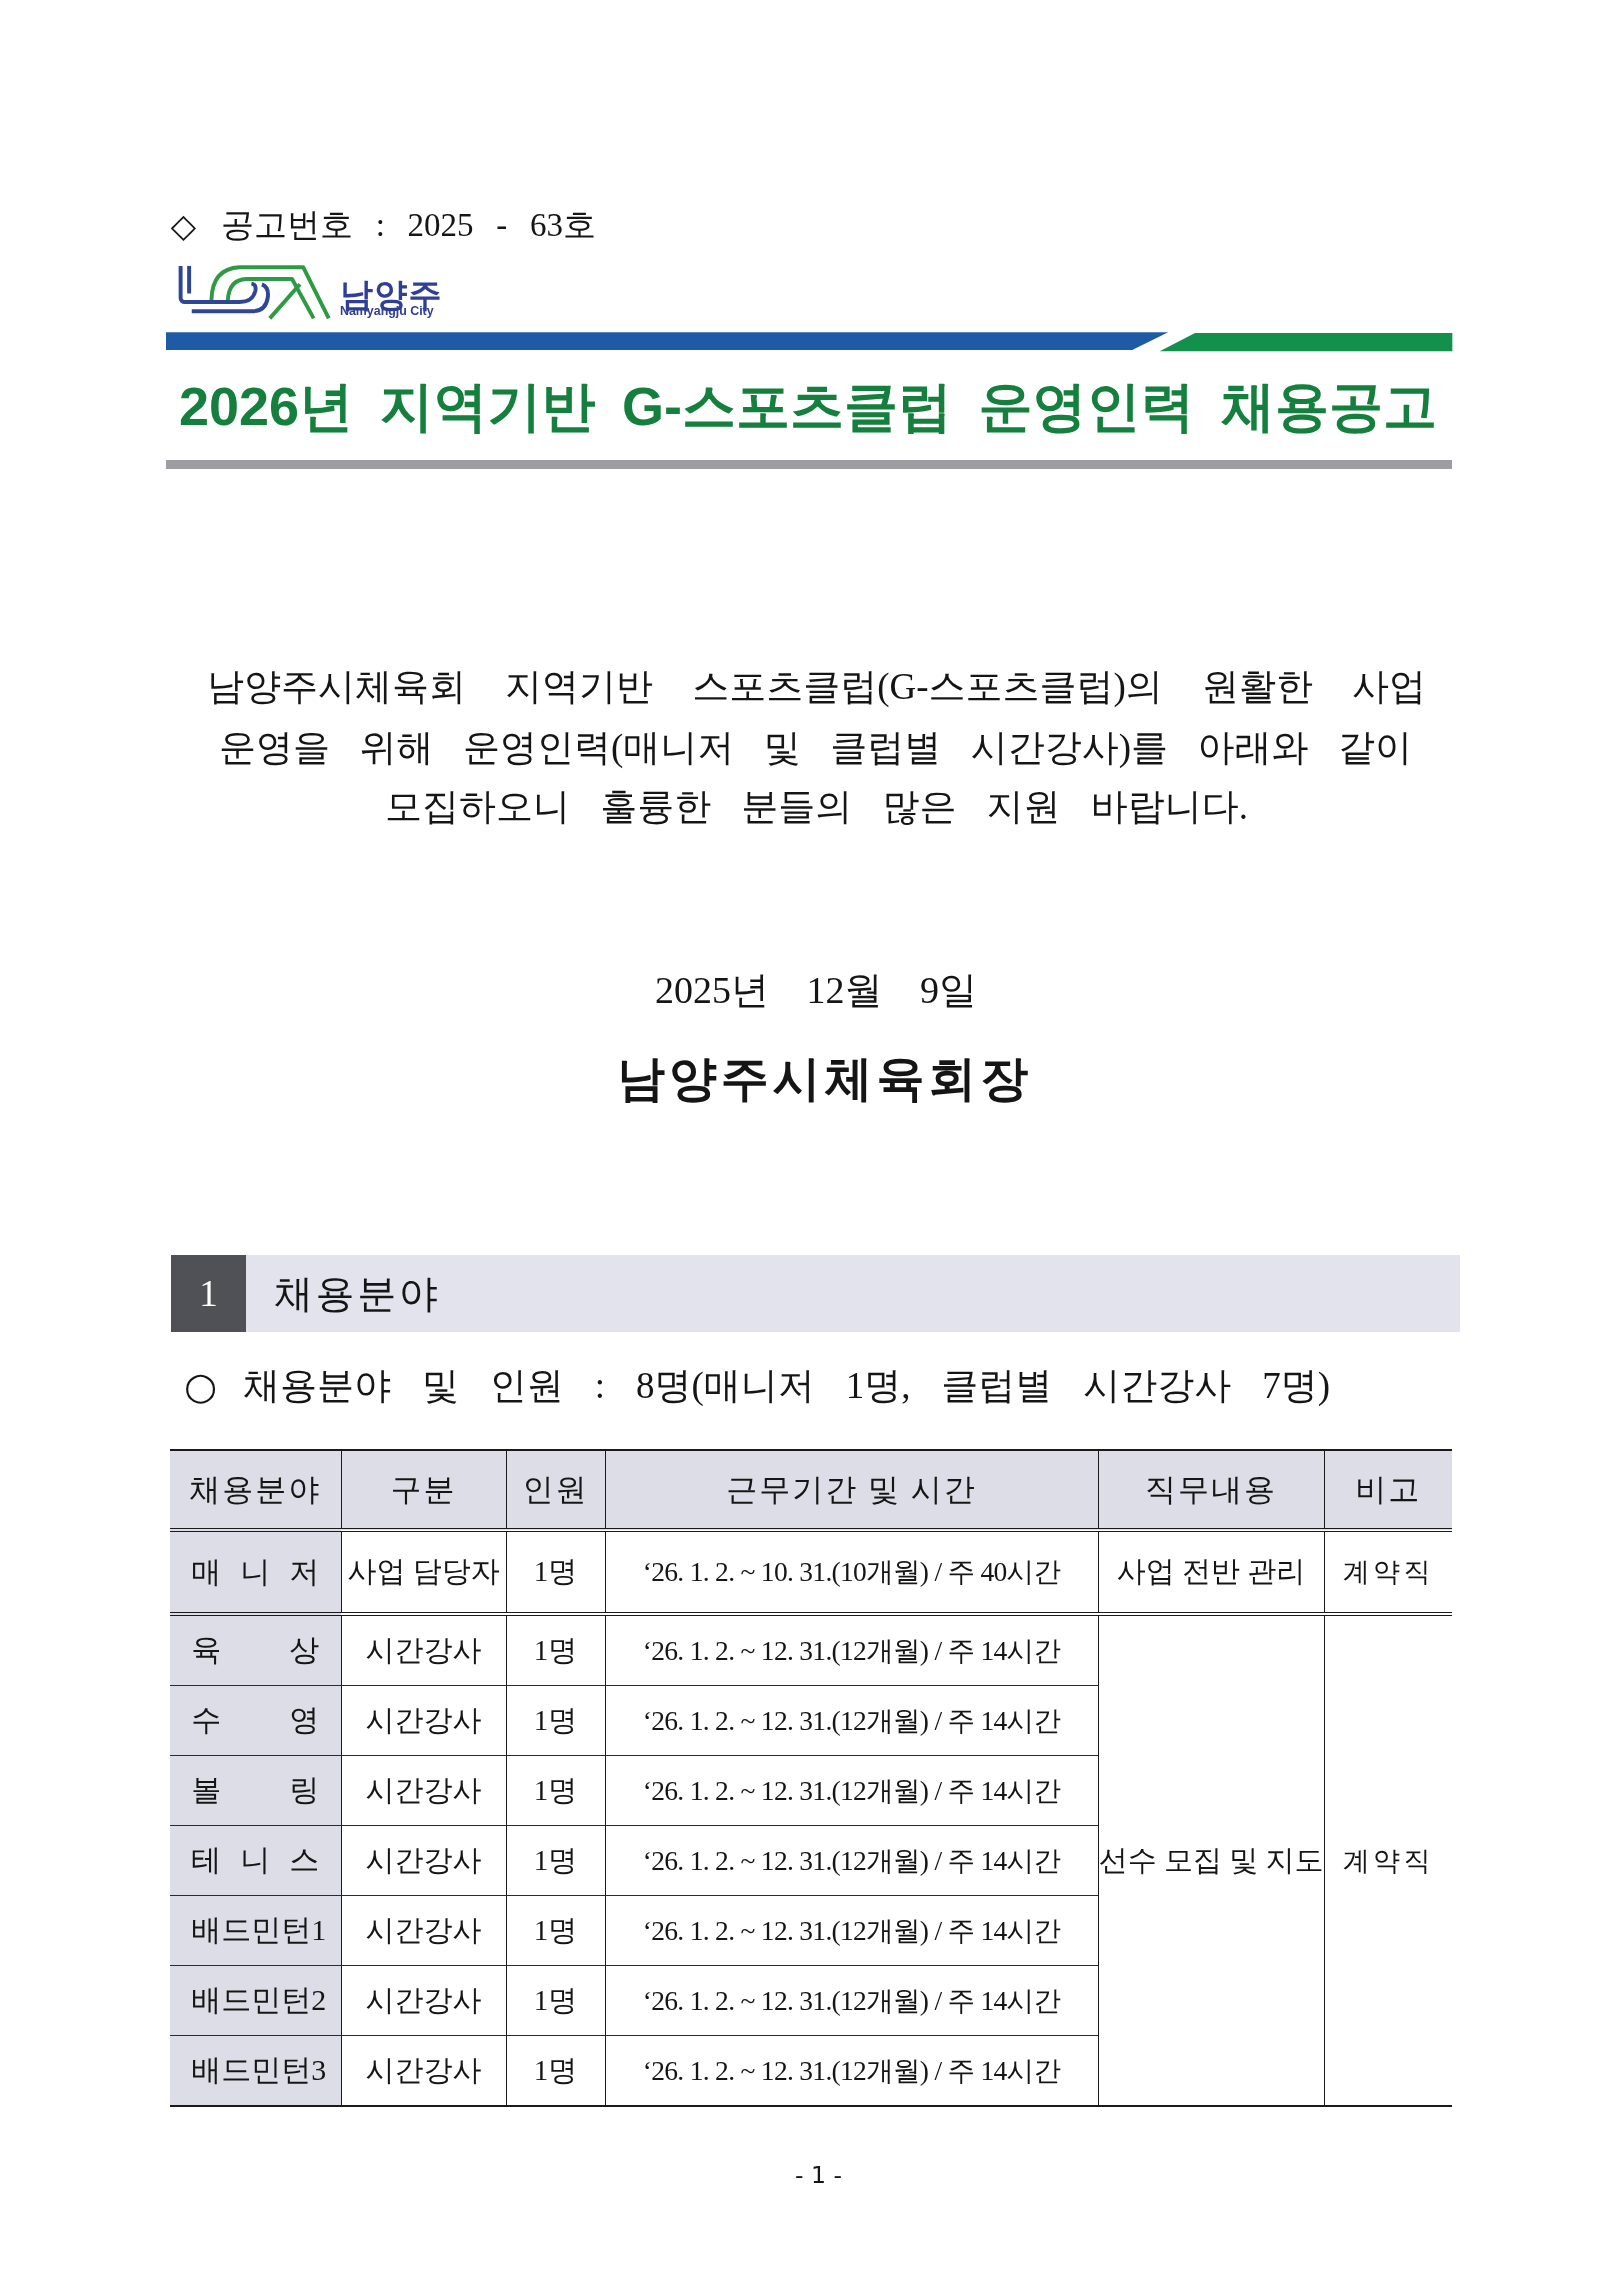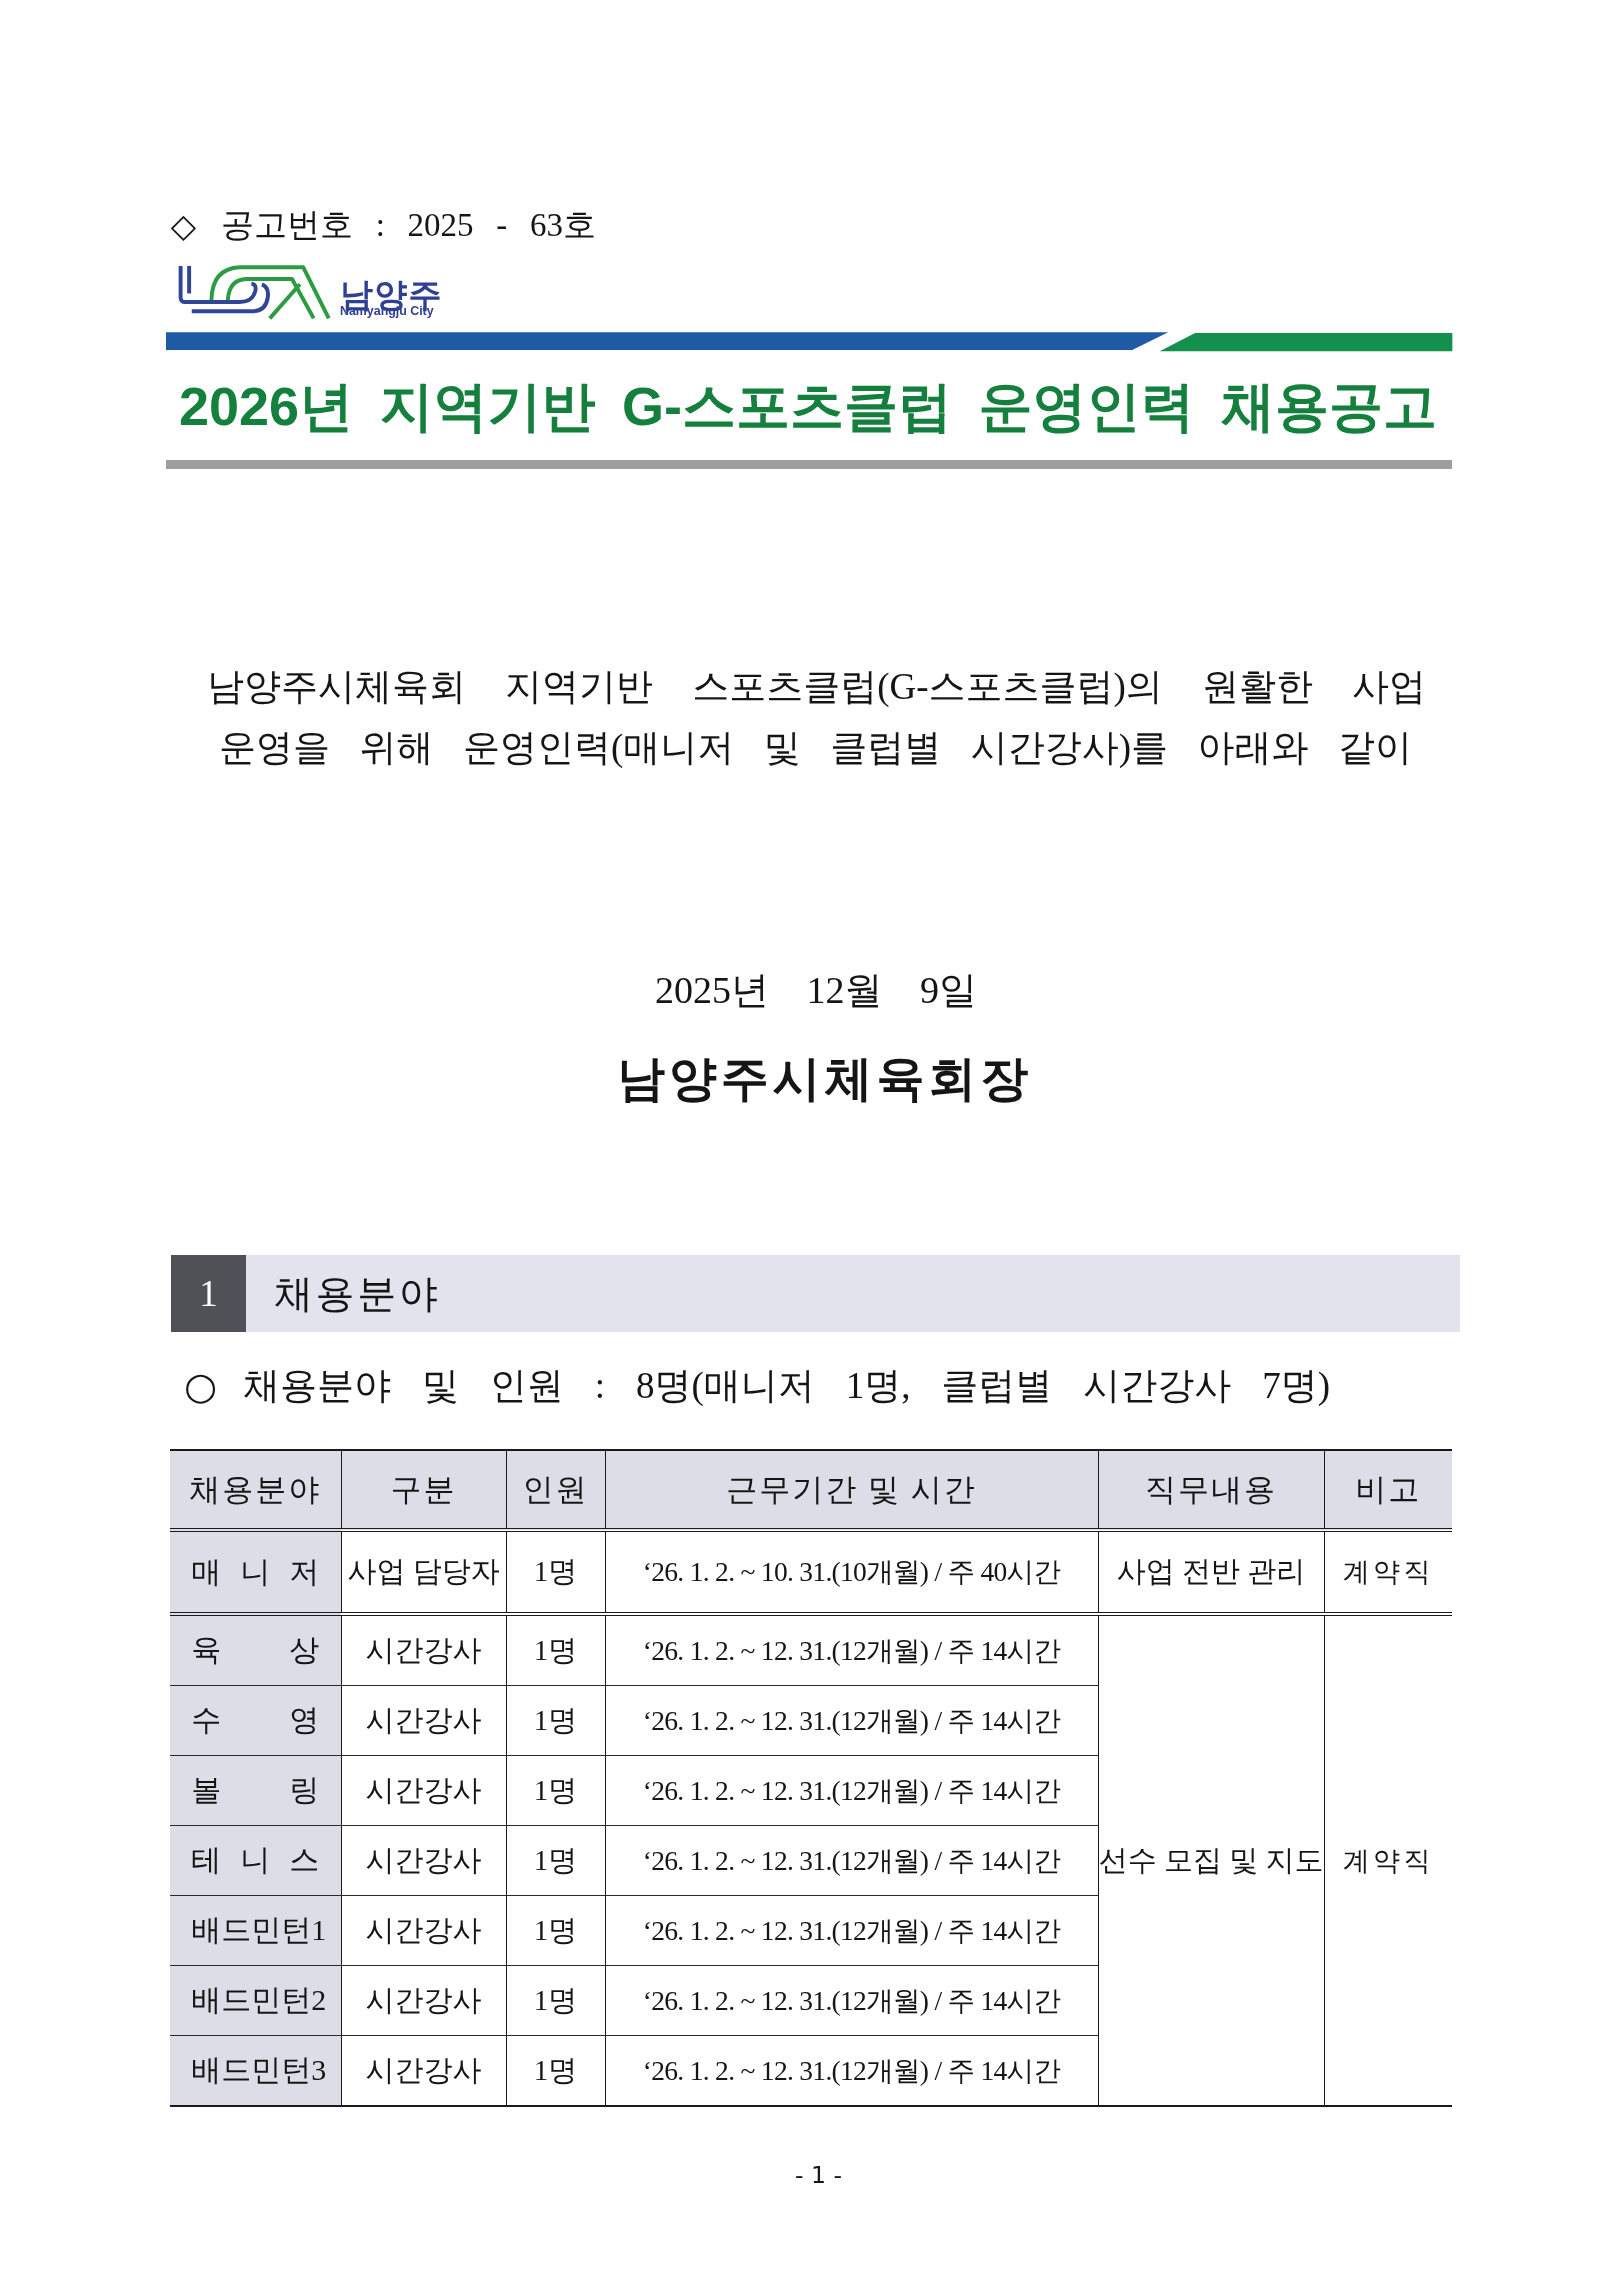--- a/index.html
+++ b/index.html
@@ -155,20 +155,21 @@
     <polygon fill="#1f5ba5" points="0,2 1531,2 1476,29 0,29"></polygon>
     <polygon fill="#13904b" points="1572,3 1965,3 1965,31 1518,31"></polygon>
   </svg>
 
   <div class="abs title just">2026년 지역기반 G-스포츠클럽 운영인력 채용공고</div>
 
   <div class="abs gray-rule"></div>
 
   <div class="abs intro-line intro-1 just">남양주시체육회 지역기반 스포츠클럽(G-스포츠클럽)의 원활한 사업</div>
   <div class="abs intro-line intro-2 just">운영을 위해 운영인력(매니저 및 클럽별 시간강사)를 아래와 같이</div>
+  <div class="abs intro-line intro-3 just">모집하오니 훌륭한 분들의 많은 지원 바랍니다.</div>
 
   <div class="abs sig-date just">2025년 12월 9일</div>
   <div class="abs sig-issuer">남양주시체육회장</div>
 
   <div class="abs section-band"></div>
   <div class="abs section-num">1</div>
   <div class="abs section-title">채용분야</div>
 
   <div class="abs summary">
     <span class="circle">○</span>

